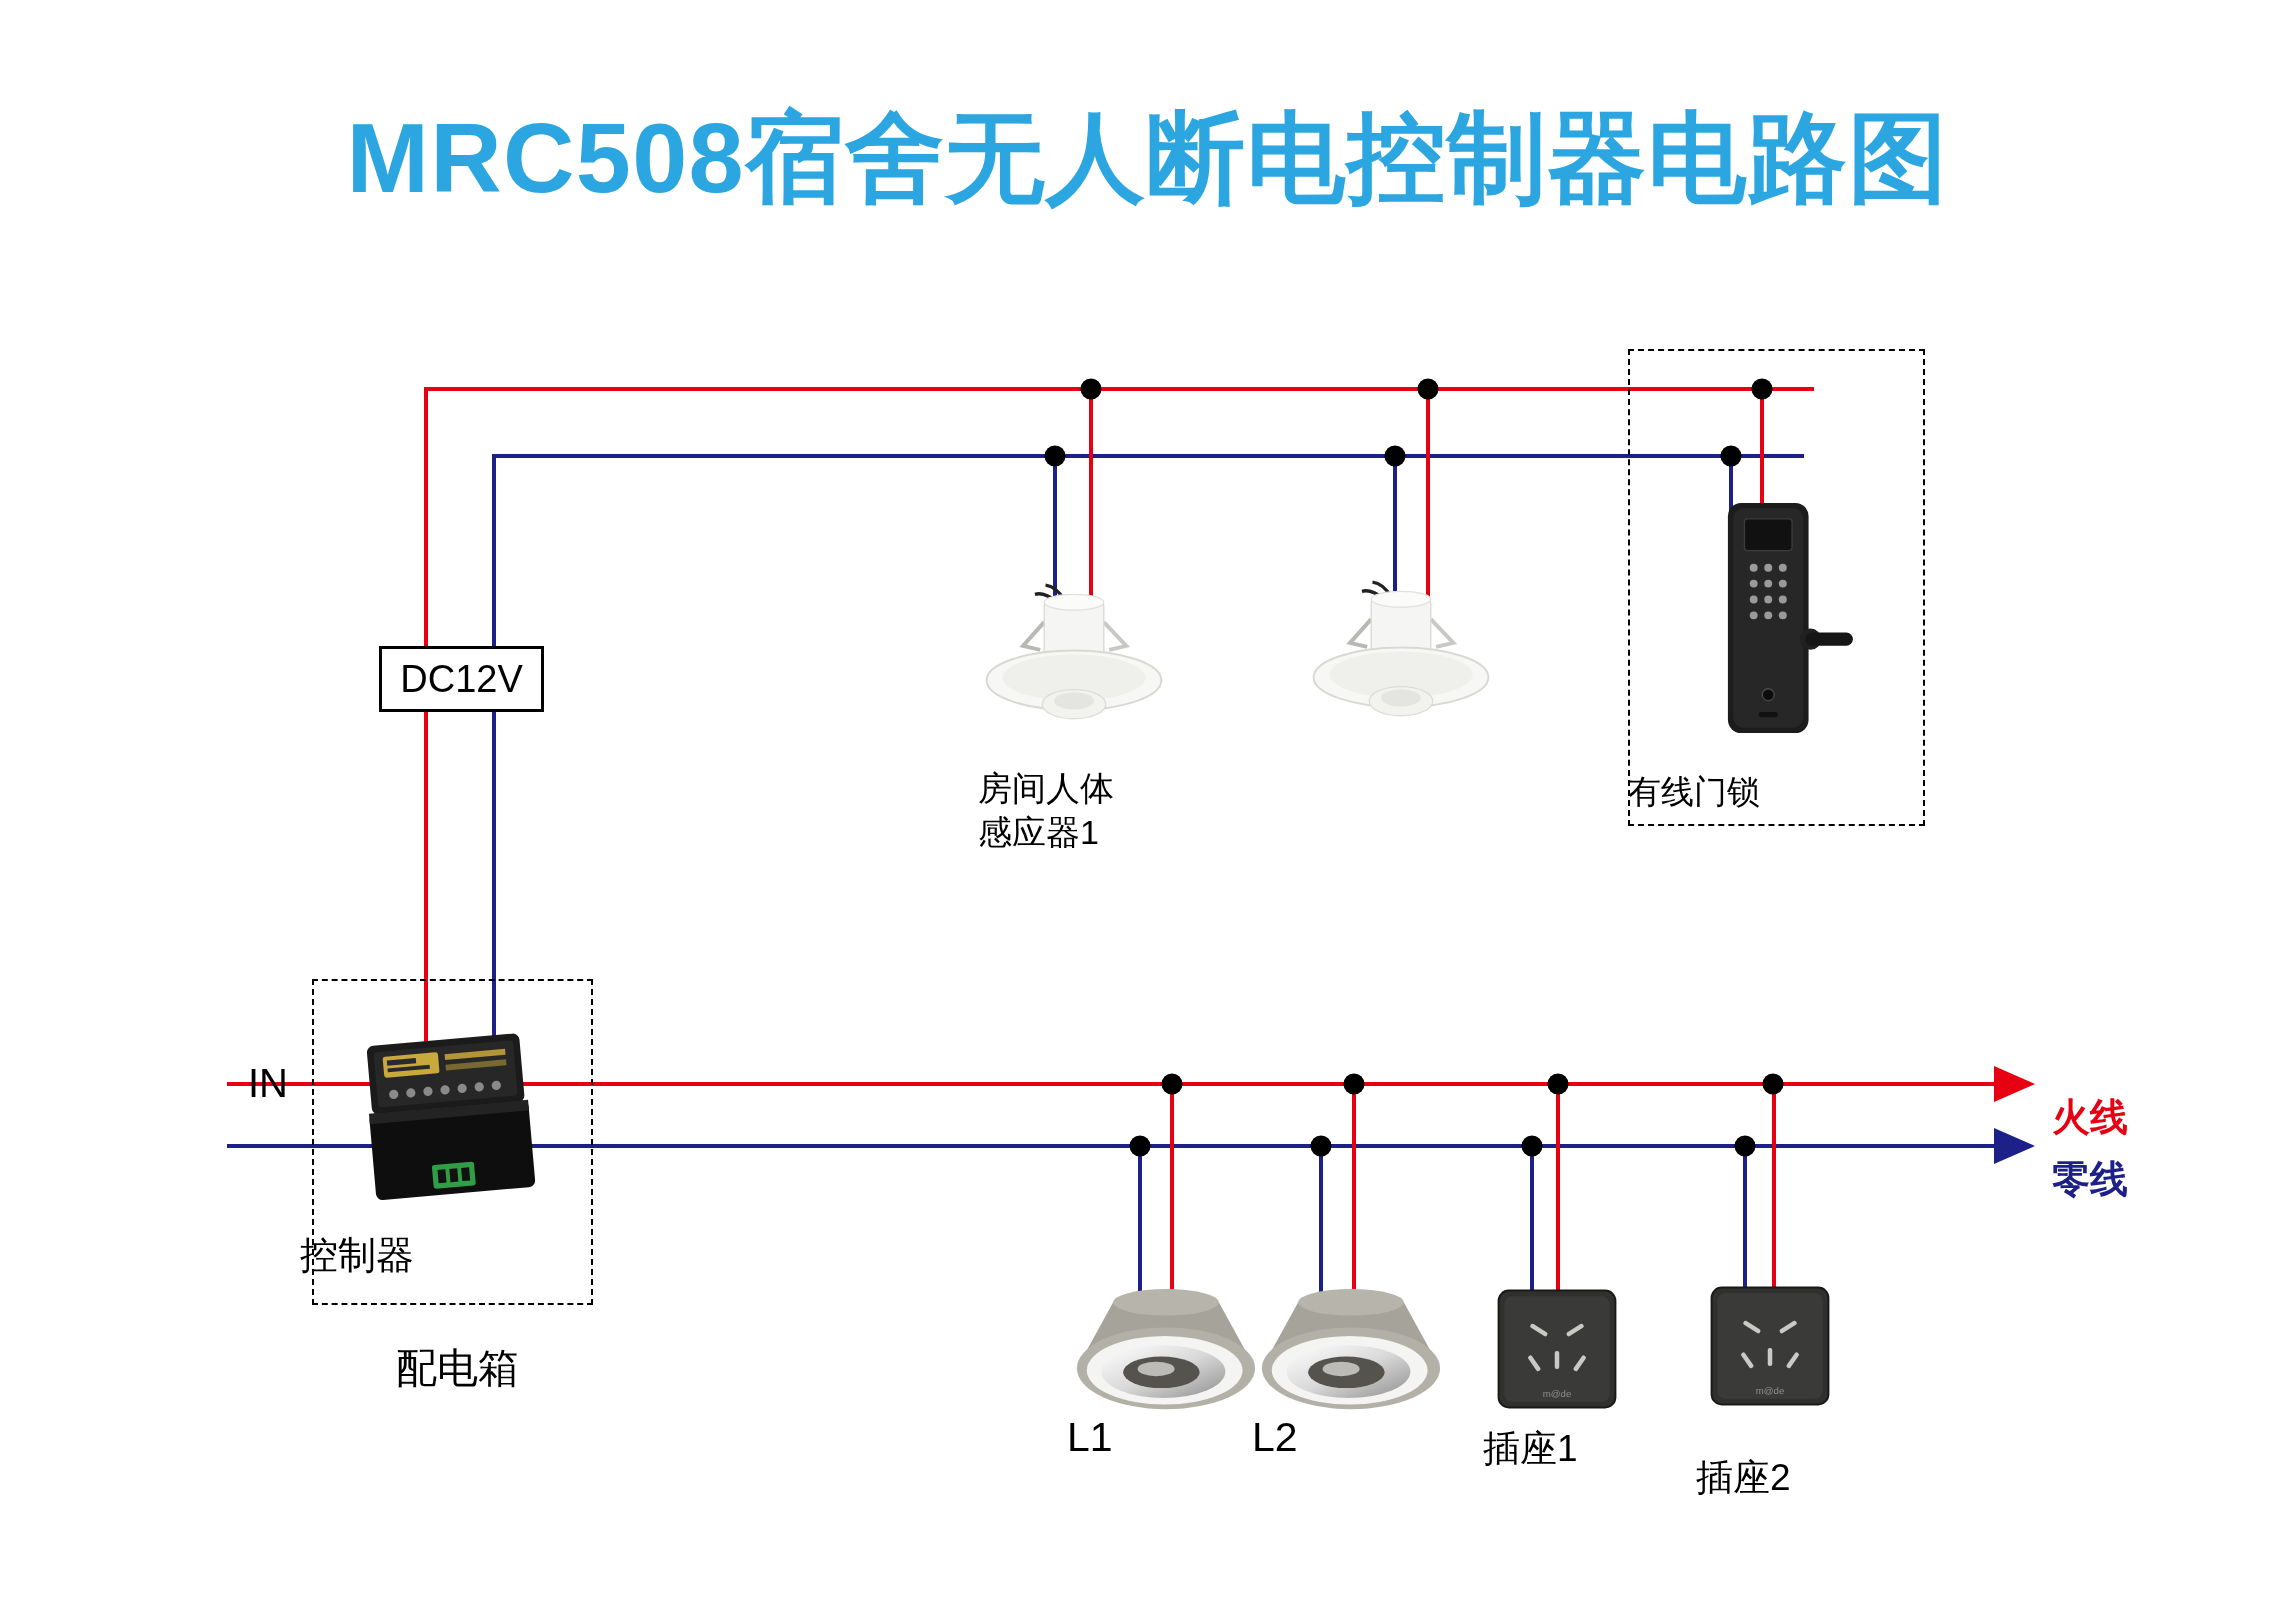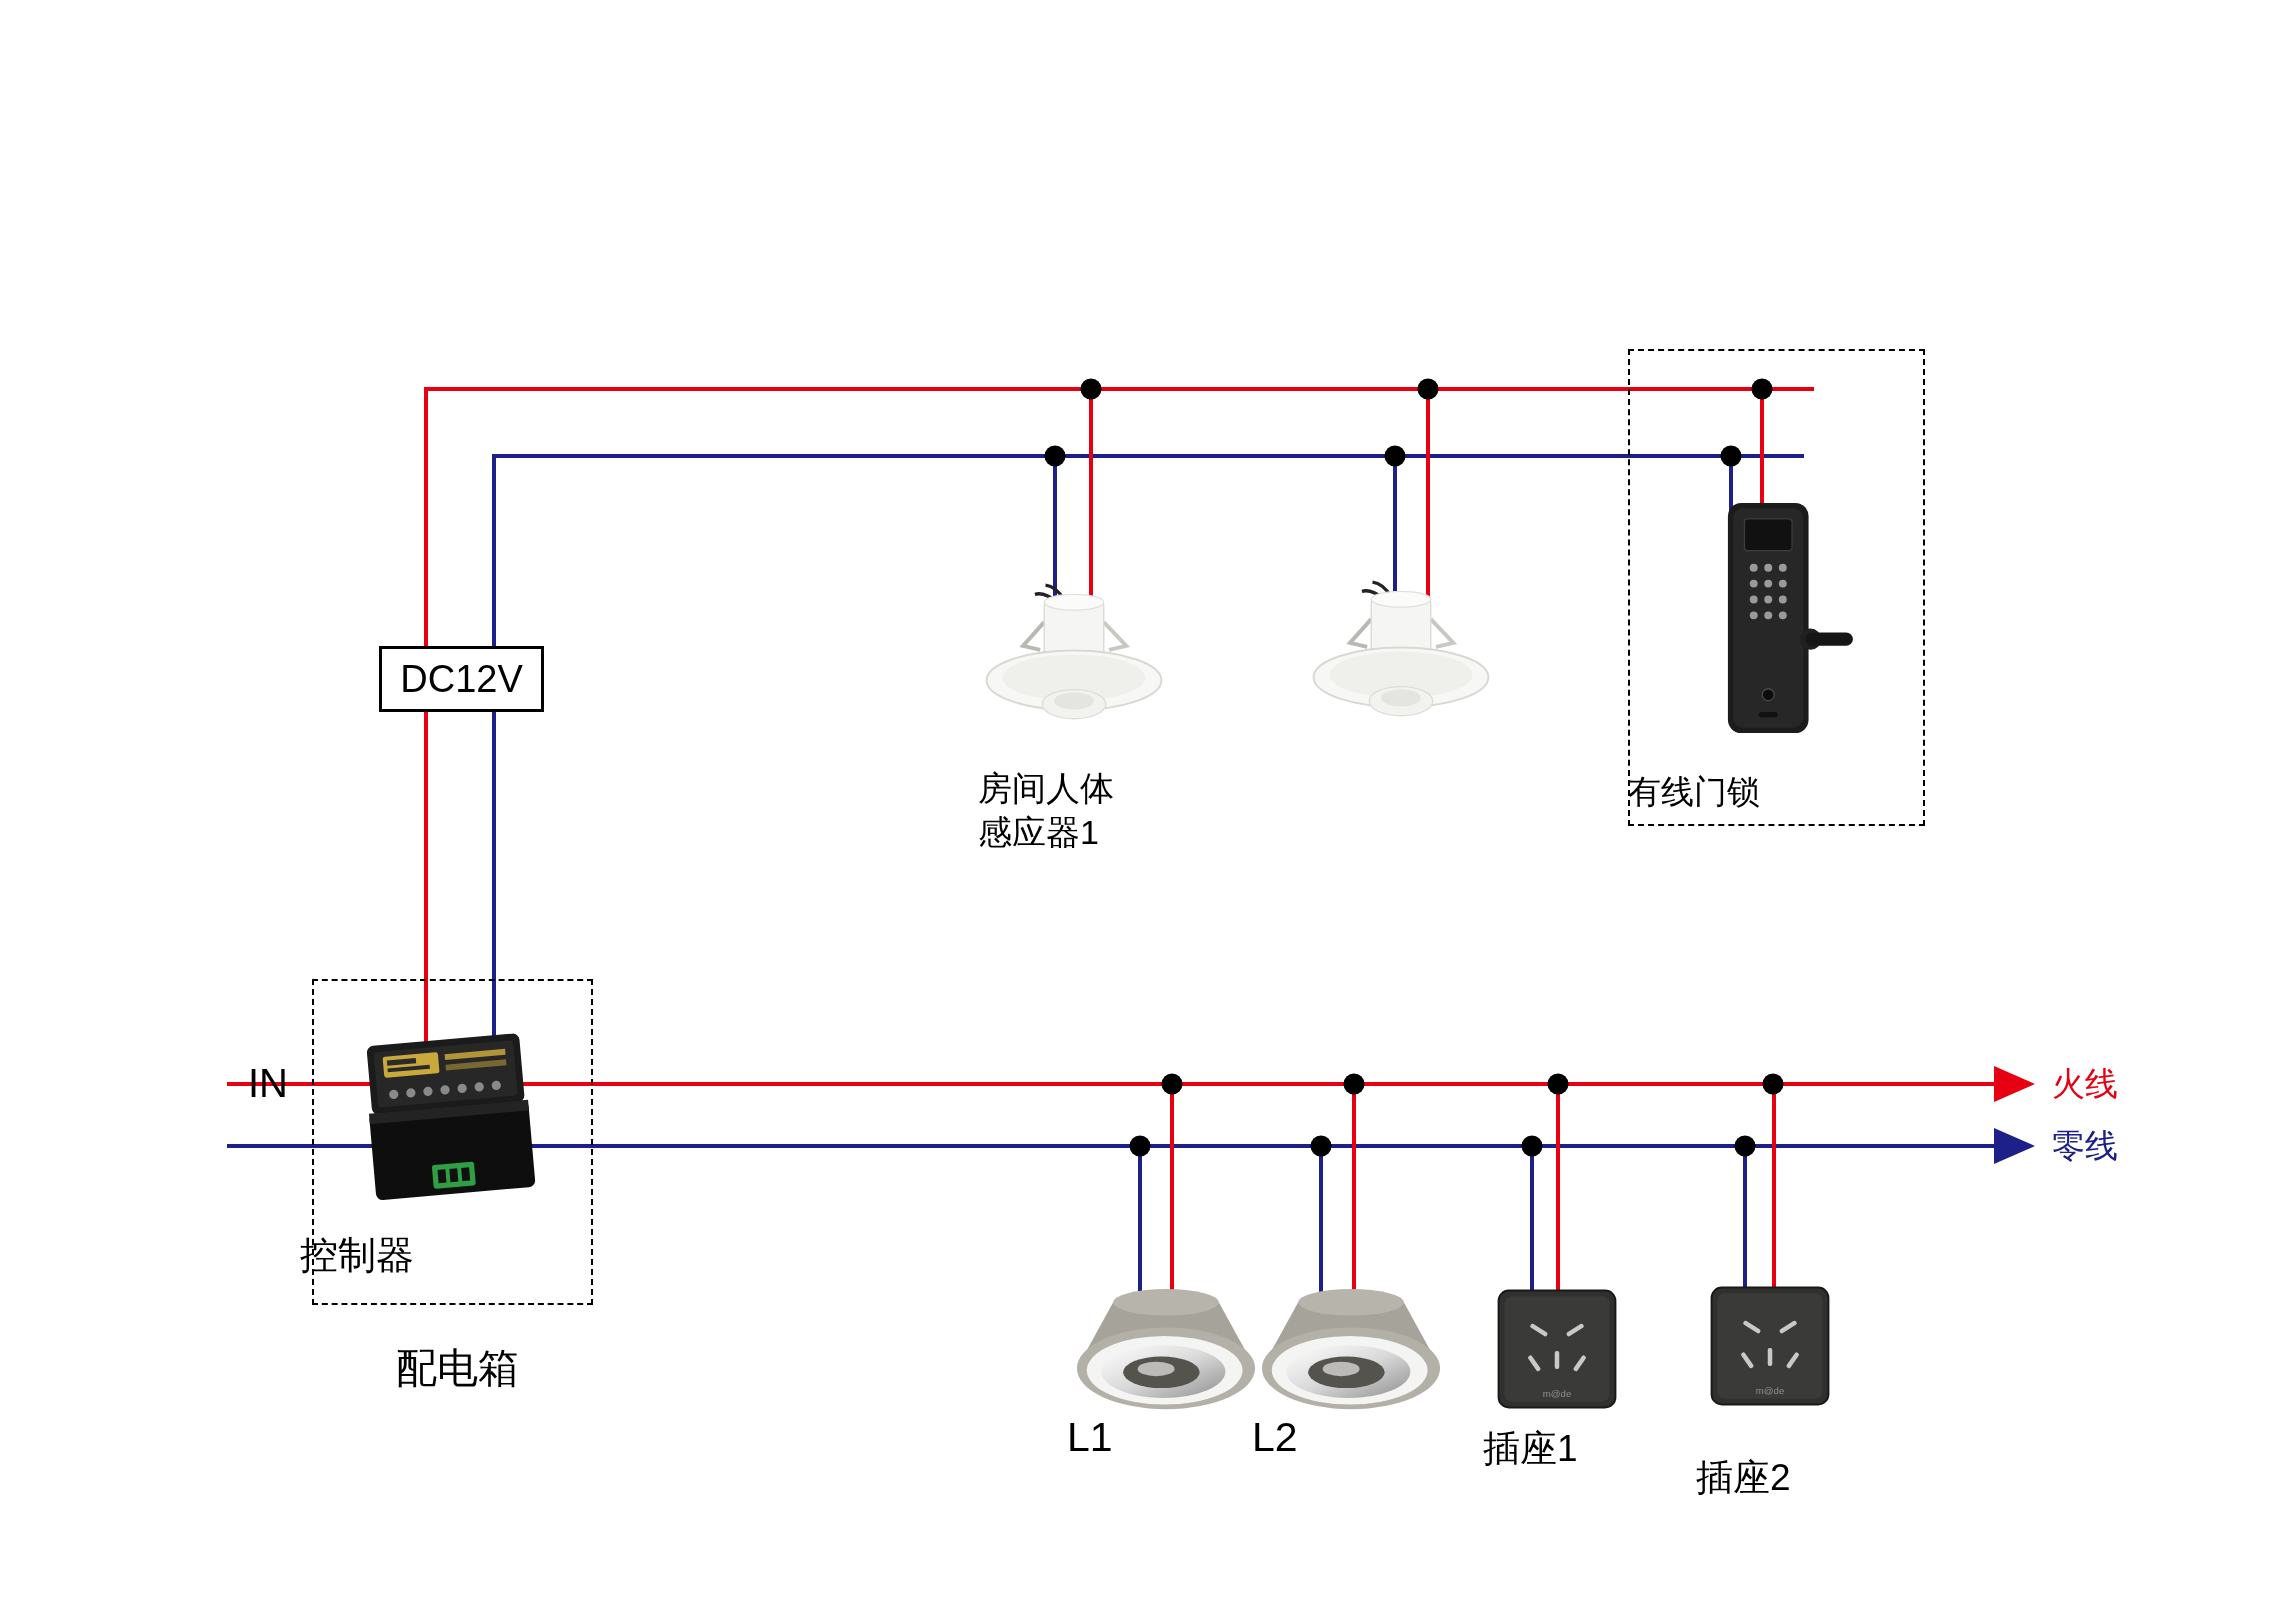--- a/index.html
+++ b/index.html
@@ -32,28 +32,29 @@
 
   .label{position:absolute;color:#000;z-index:5;font-weight:500;}
   .label.center{}
 
   .arrow-right{position:absolute;width:0;height:0;z-index:2;
     border-top:18.5px solid transparent;border-bottom:18.5px solid transparent;
     transform:translateY(-50%);}
   .arrow-live{border-left:41px solid var(--live);}
   .arrow-neutral{border-left:41px solid var(--neutral);}
 
-  .wire-label{position:absolute;font-size:33px;font-weight:400;z-index:5;
-    transform:translateY(-50%);}
+  .wire-label{position:absolute;font-size:38px;font-weight:700;z-index:5;
+    transform:translateY(-50%);margin-top:33px;}
 </style>
 </head>
 <body>
 
 <div class="canvas">
 
+  <div class="page-title">MRC508宿舍无人断电控制器电路图</div>
 
   <div class="hline live" style="left:426px;top:387px;width:1388px;"></div>
 
   <div class="hline neutral" style="left:494px;top:454px;width:1310px;"></div>
 
   <div class="vline live" style="left:424px;top:387px;height:699px;"></div>
 
   <div class="vline neutral" style="left:492px;top:454px;height:632px;"></div>
 
   <div class="hline live" style="left:227px;top:1082px;width:1768px;"></div>

